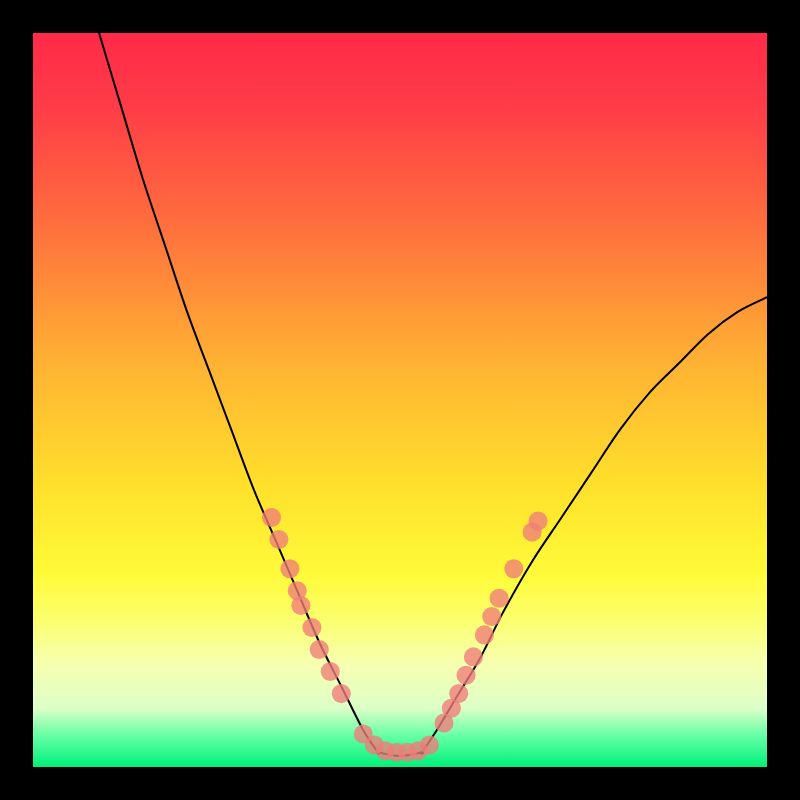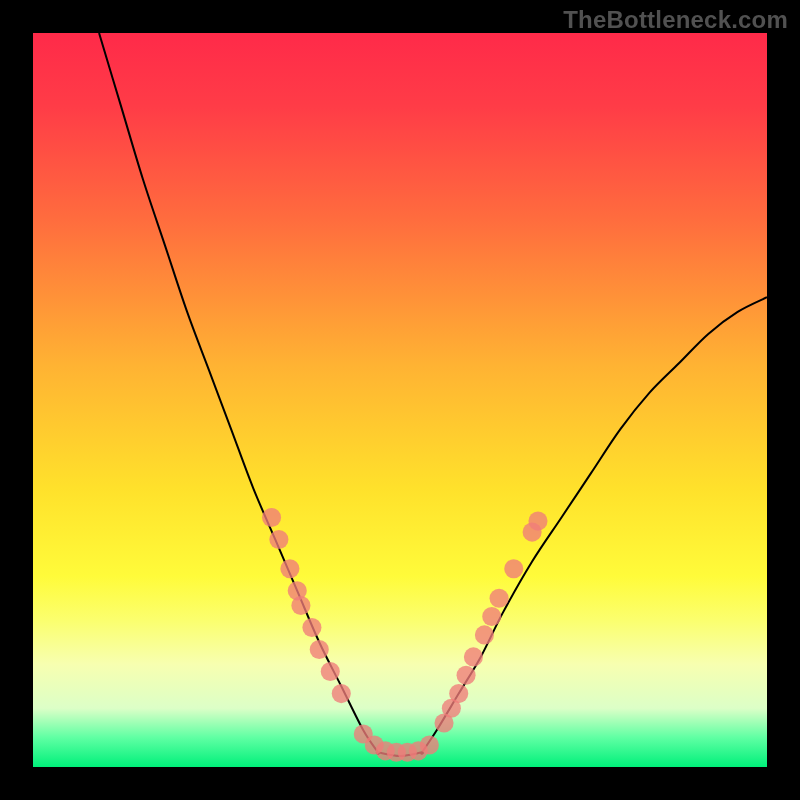--- a/index.html
+++ b/index.html
@@ -48,21 +48,20 @@
     position: absolute;
     inset: 0;
     width: 100%;
     height: 100%;
   }
 </style>
 </head>
 <body>
 
 <div class="frame">
-  <div class="watermark">TheBottleneck.com</div>
   <div class="plot">
     <div class="gradient"></div>
     <svg class="curves" viewBox="0 0 100 100" preserveAspectRatio="none">
       <g id="lines">
           <path d="M 9 0 C 9.5 1.6666666666666667, 11 6.666666666666666, 12 10 C 13 13.333333333333334, 14 16.833333333333332, 15 20 C 16 23.166666666666668, 17 26, 18 29 C 19 32, 20 35.166666666666664, 21 38 C 22 40.833333333333336, 23 43.333333333333336, 24 46 C 25 48.666666666666664, 26 51.333333333333336, 27 54 C 28 56.666666666666664, 29 59.5, 30 62 C 31 64.5, 32 66.66666666666667, 33 69 C 34 71.33333333333333, 35 73.66666666666667, 36 76 C 37 78.33333333333333, 38 80.83333333333333, 39 83 C 40 85.16666666666667, 41 87, 42 89 C 43 91, 44.166666666666664 93.5, 45 95 C 45.833333333333336 96.5, 46.666666666666664 97.5, 47 98 C 47.333333333333336 98.5, 46.5 97.91666666666667, 47 98 C 47.5 98.08333333333333, 49 98.5, 50 98.5 C 51 98.5, 52.5 98.08333333333333, 53 98 C 53.5 97.91666666666667, 52.666666666666664 98.5, 53 98 C 53.333333333333336 97.5, 54.166666666666664 96.33333333333333, 55 95 C 55.833333333333336 93.66666666666667, 57 91.66666666666667, 58 90 C 59 88.33333333333333, 60 86.83333333333333, 61 85 C 62 83.16666666666667, 62.833333333333336 81.16666666666667, 64 79 C 65.16666666666667 76.83333333333333, 66.66666666666667 74.16666666666667, 68 72 C 69.33333333333333 69.83333333333333, 70.66666666666667 68, 72 66 C 73.33333333333333 64, 74.66666666666667 62, 76 60 C 77.33333333333333 58, 78.66666666666667 55.833333333333336, 80 54 C 81.33333333333333 52.166666666666664, 82.66666666666667 50.5, 84 49 C 85.33333333333333 47.5, 86.66666666666667 46.333333333333336, 88 45 C 89.33333333333333 43.666666666666664, 90.66666666666667 42.166666666666664, 92 41 C 93.33333333333333 39.833333333333336, 94.66666666666667 38.833333333333336, 96 38 C 97.33333333333333 37.166666666666664, 99.33333333333333 36.333333333333336, 100 36" fill="none" stroke="#000" stroke-width="0.35" vector-effect="non-scaling-stroke" style="stroke-width:2px"></path>
         </g>
       <g id="dots">
           <circle cx="32.5" cy="66" r="1.3" fill="#f07c7a" fill-opacity="0.78"></circle>
           <circle cx="33.5" cy="69" r="1.3" fill="#f07c7a" fill-opacity="0.78"></circle>
           <circle cx="35" cy="73" r="1.3" fill="#f07c7a" fill-opacity="0.78"></circle>

